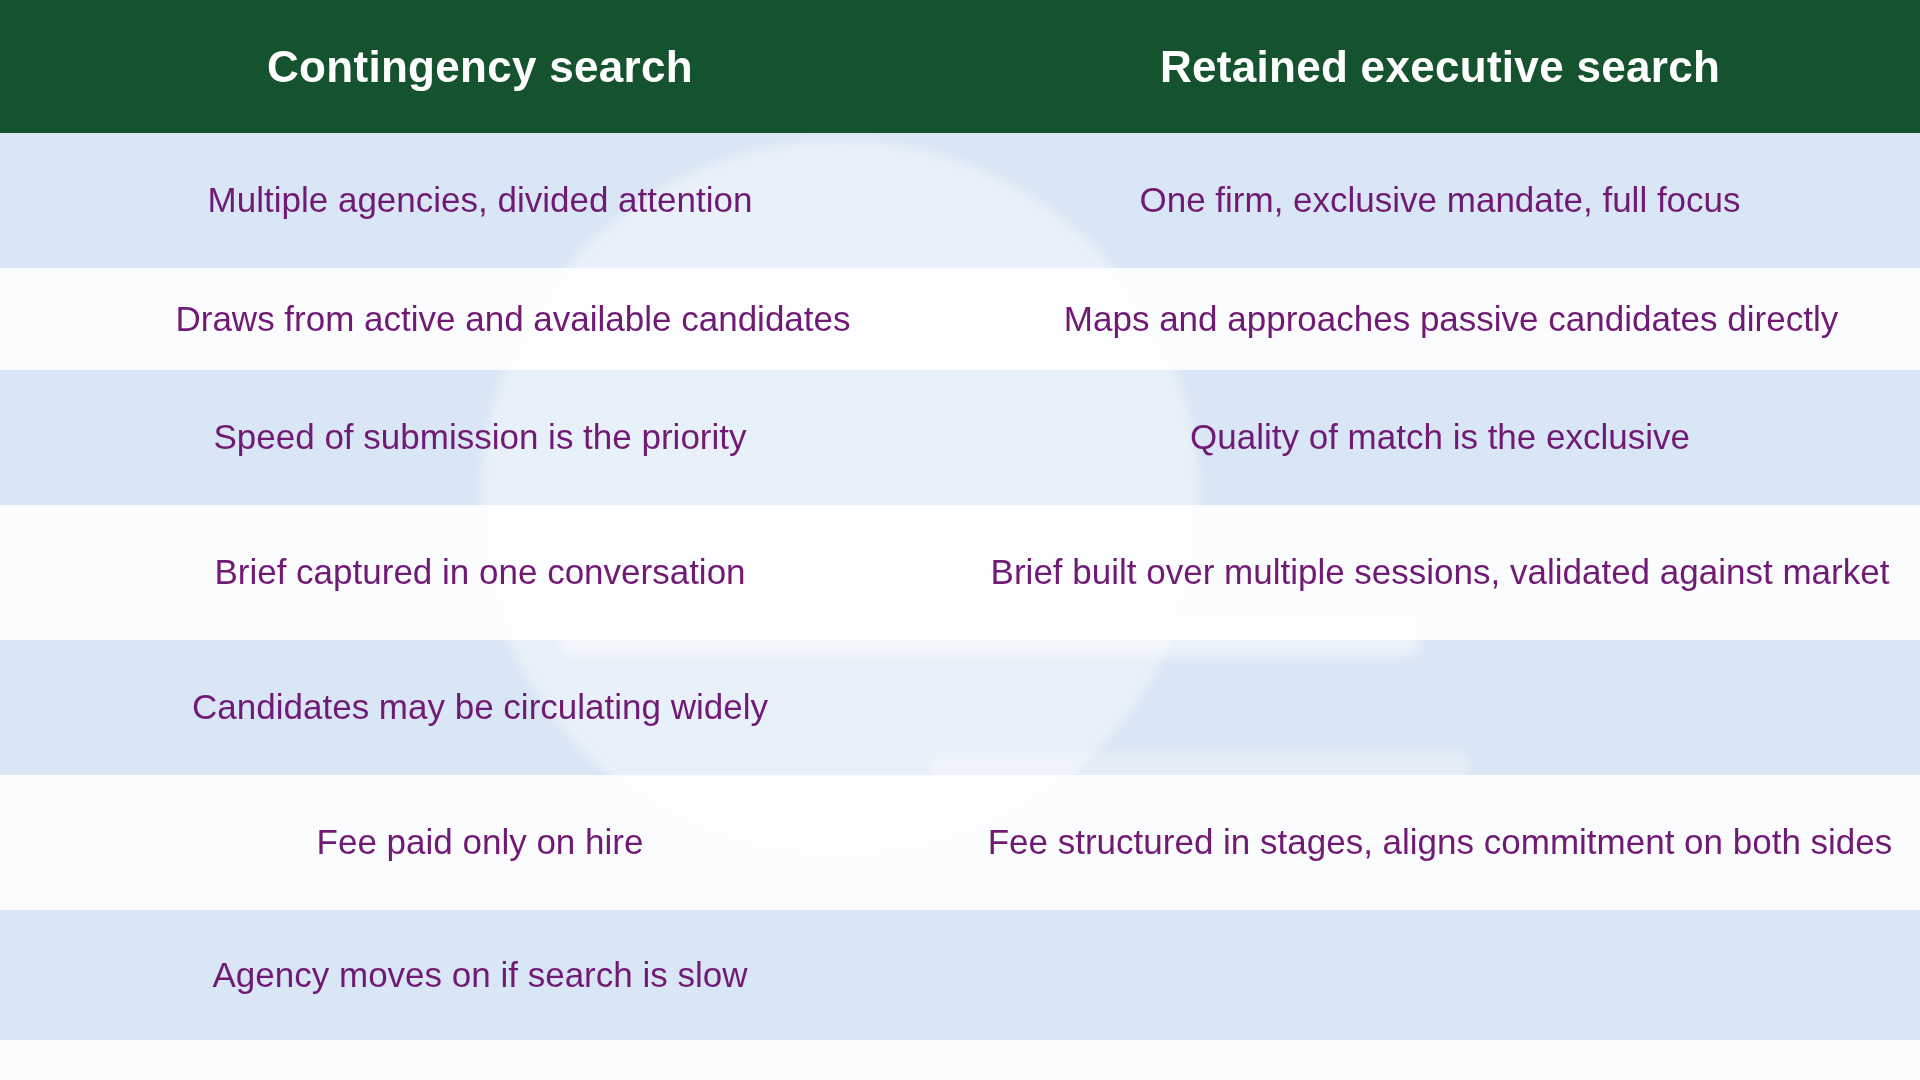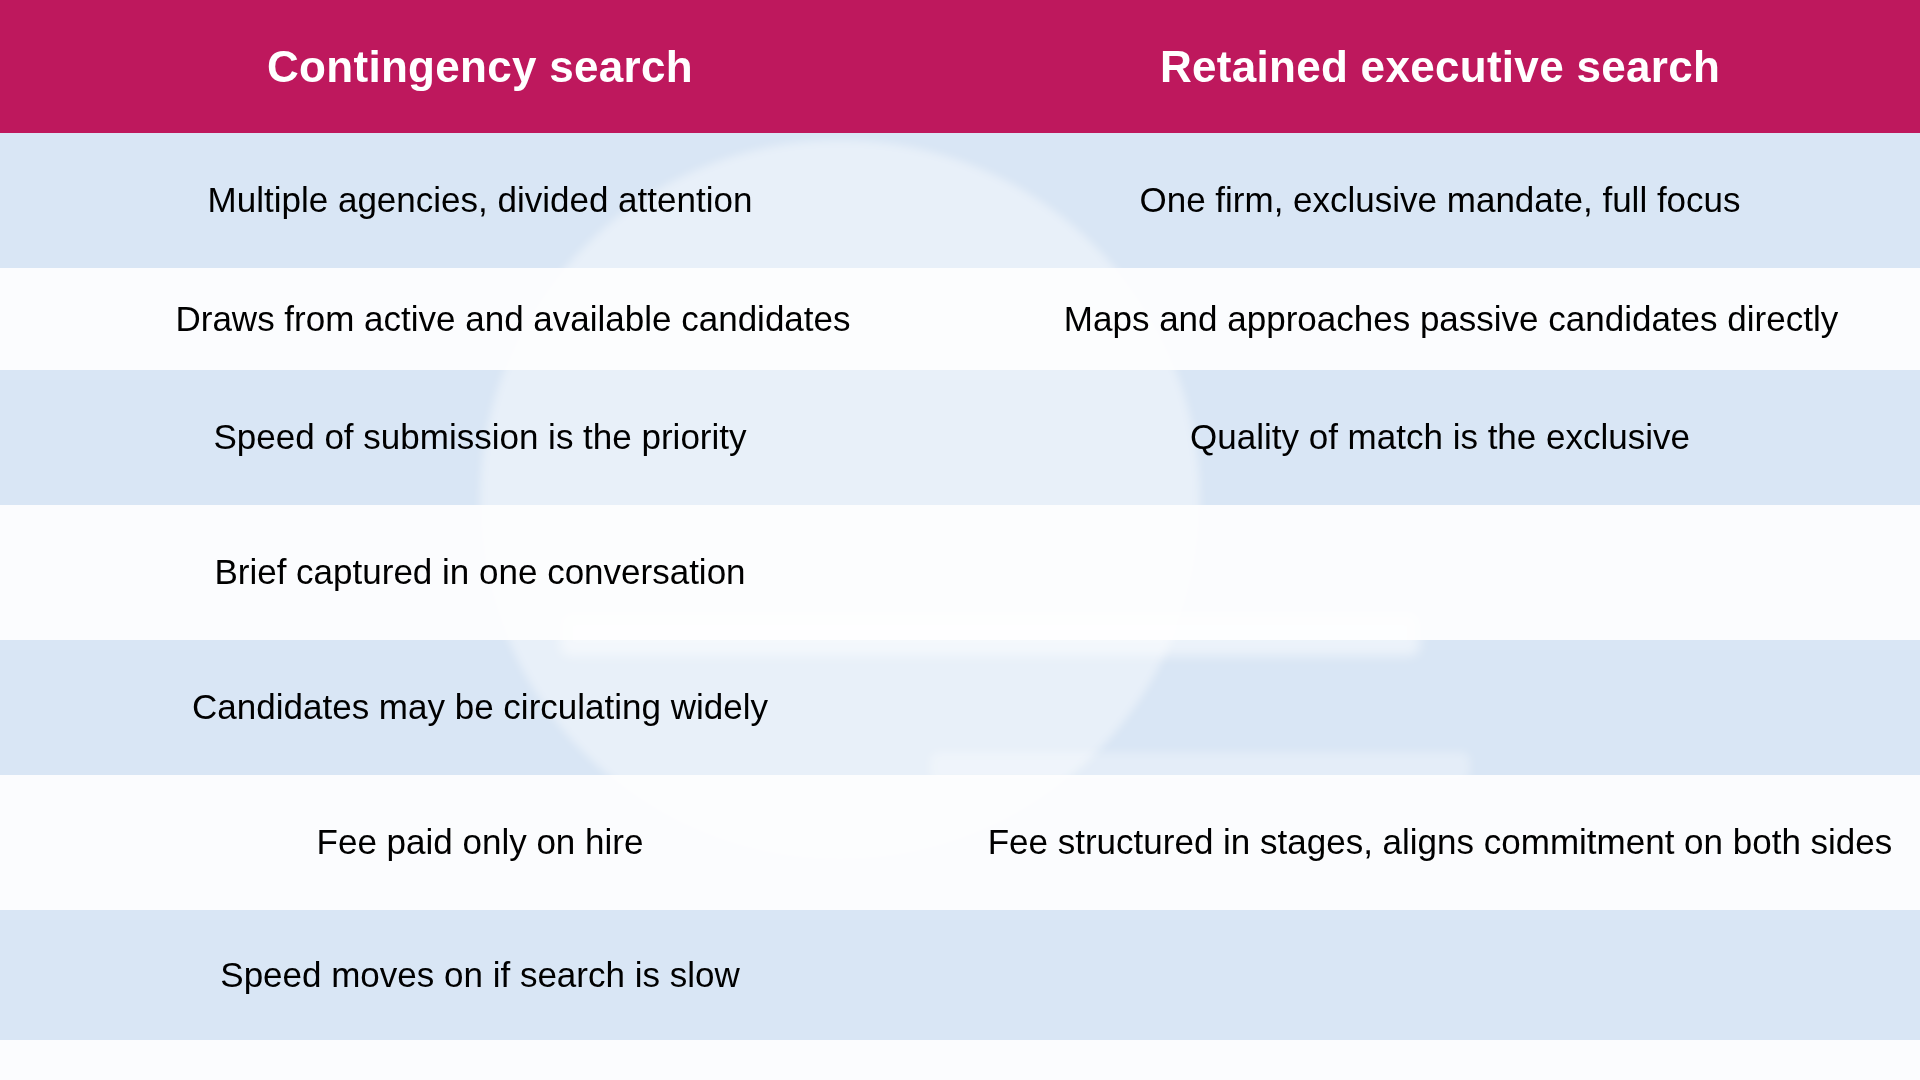--- a/index.html
+++ b/index.html
@@ -47,21 +47,21 @@
     border-radius: 8px;
     background: rgba(255, 255, 255, 0.30);
     filter: blur(5px);
   }
   
   .header-row {
     position: relative;
     z-index: 2;
     display: flex;
     height: 133px;
-    background: #be185d;
+    background: #14532d;
   }
   .header-cell {
     width: 50%;
     display: flex;
     align-items: center;
     justify-content: center;
     color: #ffffff;
     font-size: 44px;
     font-weight: 700;
     letter-spacing: 0.3px;
@@ -82,21 +82,21 @@
     z-index: 2;
     width: 50%;
     box-sizing: border-box;
     padding: 0 24px;
     display: flex;
     align-items: center;
     justify-content: center;
     text-align: center;
     font-size: 35px;
     line-height: 1.22;
-    color: #000000;
+    color: #701a75;
   }
   .bottom-strip {
     height: 8px;
     background: #fbfcfe;
   }
 </style>
 </head>
 <body>
 
 <div class="page">
@@ -120,30 +120,31 @@
     <div class="cell">Maps and approaches passive candidates directly</div>
   </div>
 
   <div class="row alt row-3">
     <div class="cell">Speed of submission is the priority</div>
     <div class="cell">Quality of match is the exclusive</div>
   </div>
 
   <div class="row plain row-4">
     <div class="cell">Brief captured in one conversation</div>
+    <div class="cell">Brief built over multiple sessions, validated against market</div>
   </div>
 
   <div class="row alt row-5">
     <div class="cell">Candidates may be circulating widely</div>
   </div>
 
   <div class="row plain row-6">
     <div class="cell">Fee paid only on hire</div>
     <div class="cell">Fee structured in stages, aligns commitment on both sides</div>
   </div>
 
   <div class="row alt row-7">
-    <div class="cell">Speed moves on if search is slow</div>
+    <div class="cell">Agency moves on if search is slow</div>
   </div>
 
   <div class="bottom-strip"></div>
 
 </div>
 
 </body></html>

